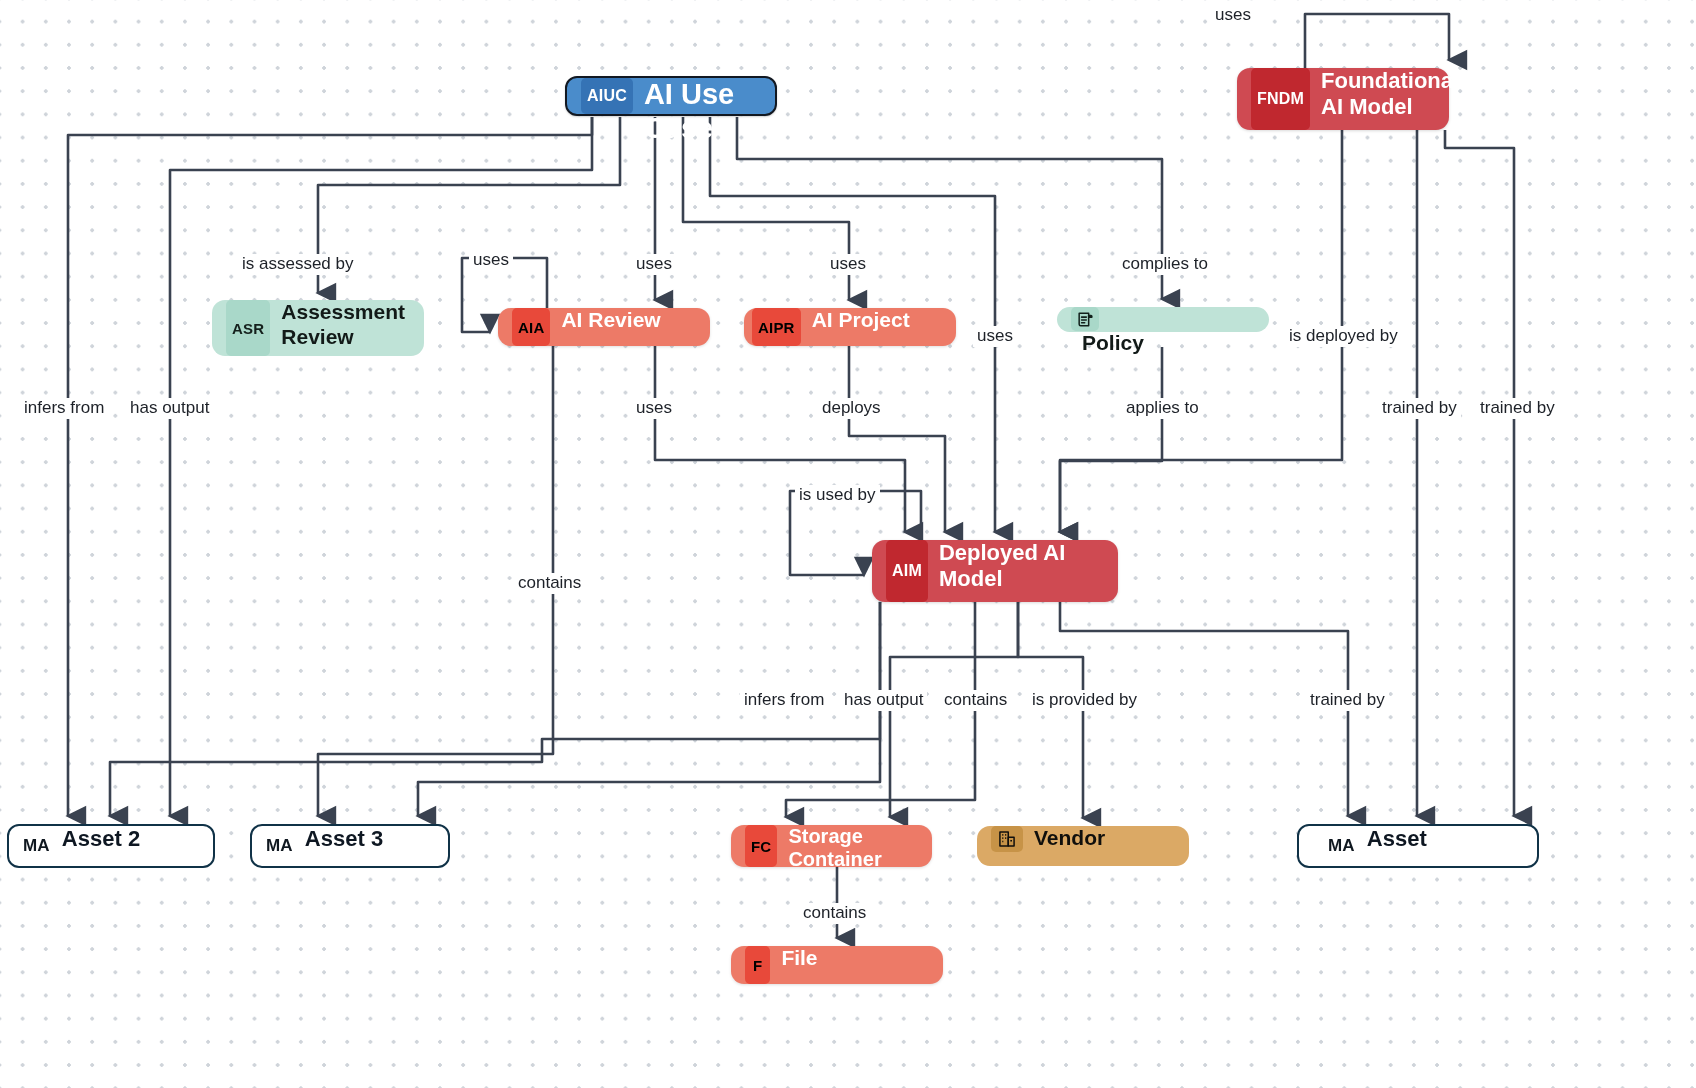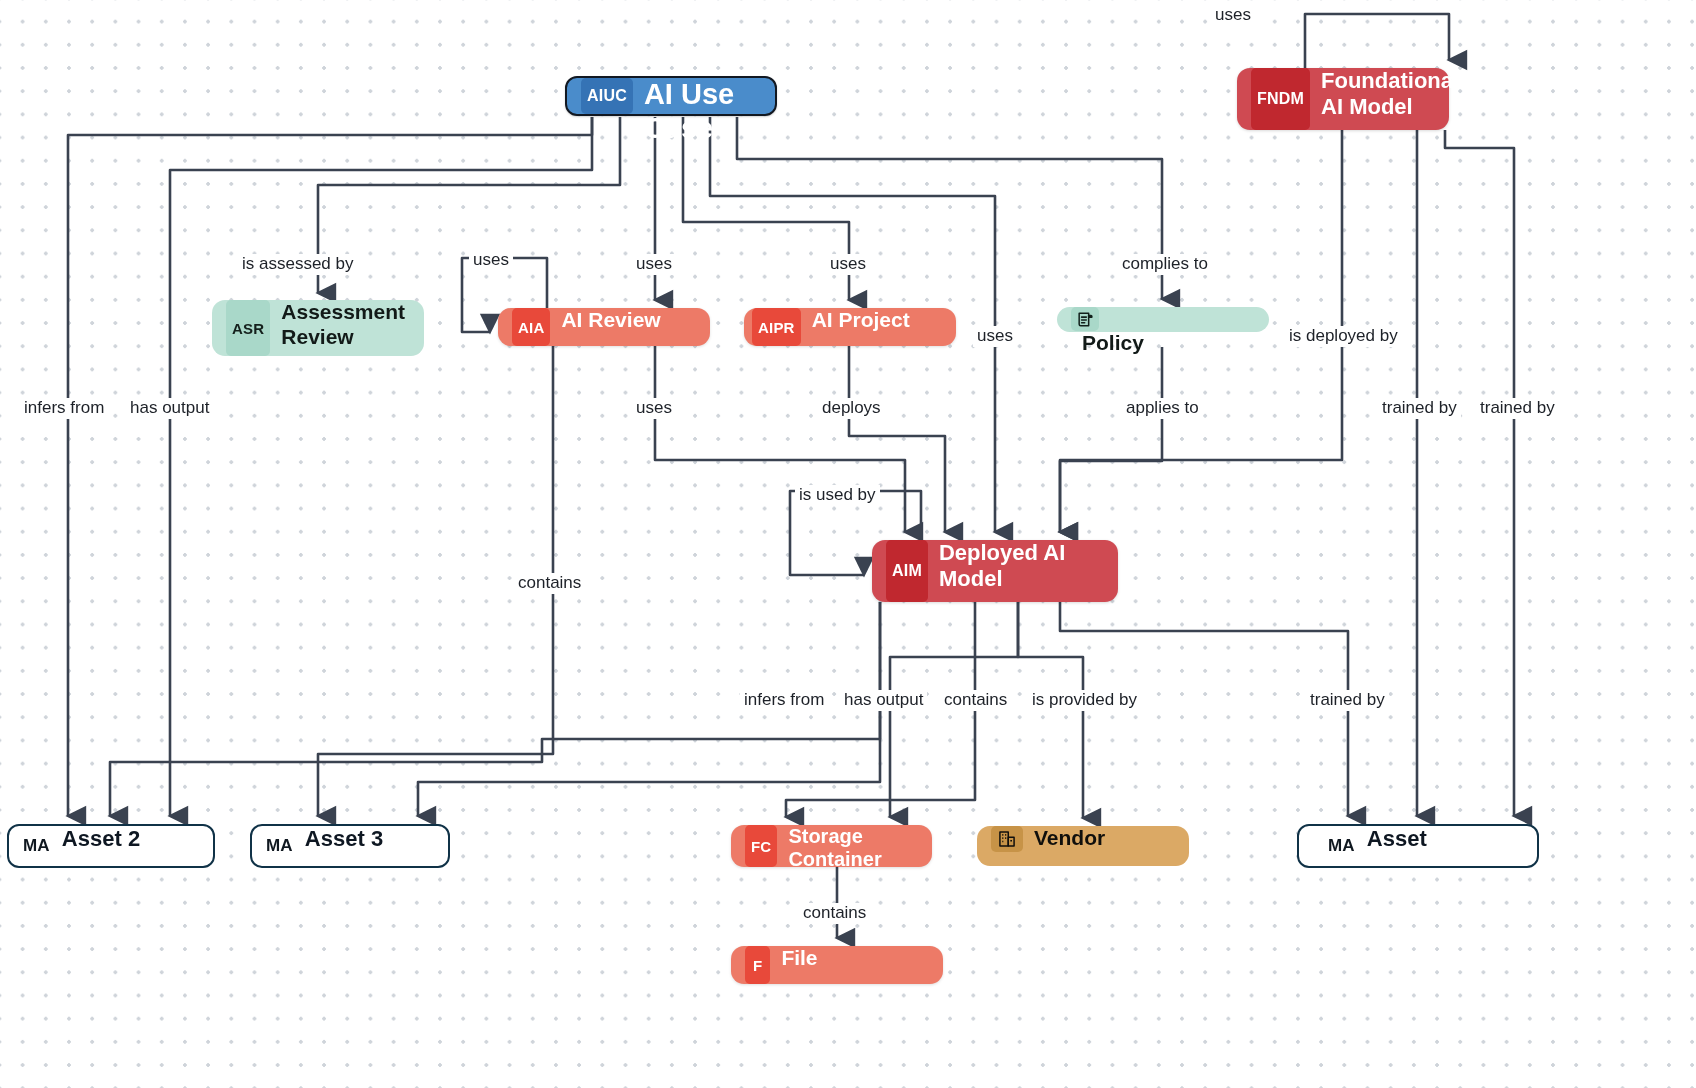--- a/index.html
+++ b/index.html
@@ -66,21 +66,21 @@
   }
   .n-darkred .badge { background: #c0282f; color: #fff; font-size: 16px; padding: 3px 6px; }
   .n-darkred .ntitle { color: #ffffff; font-size: 22px; margin-left: 11px; }
 
   
   .n-salmon {
     background: #ed7a67;
     border-radius: 13px;
     box-shadow: 0 1px 3px rgba(0,0,0,.13);
   }
-  .n-salmon .badge { background: #e8493a; color: #ffffff; font-size: 15px; padding: 3px 6px; }
+  .n-salmon .badge { background: #e8493a; color: #000000; font-size: 15px; padding: 3px 6px; }
   .n-salmon .ntitle { color: #ffffff; font-size: 21px; margin-left: 11px; }
 
   
   .n-mint {
     background: #bfe3d7;
     border-radius: 13px;
   }
   .n-mint .badge { background: #a9d8c9; color: #14201c; font-size: 15px; padding: 3px 6px; }
   .n-mint .ntitle { color: #121a18; font-size: 21px; margin-left: 11px; }
 

